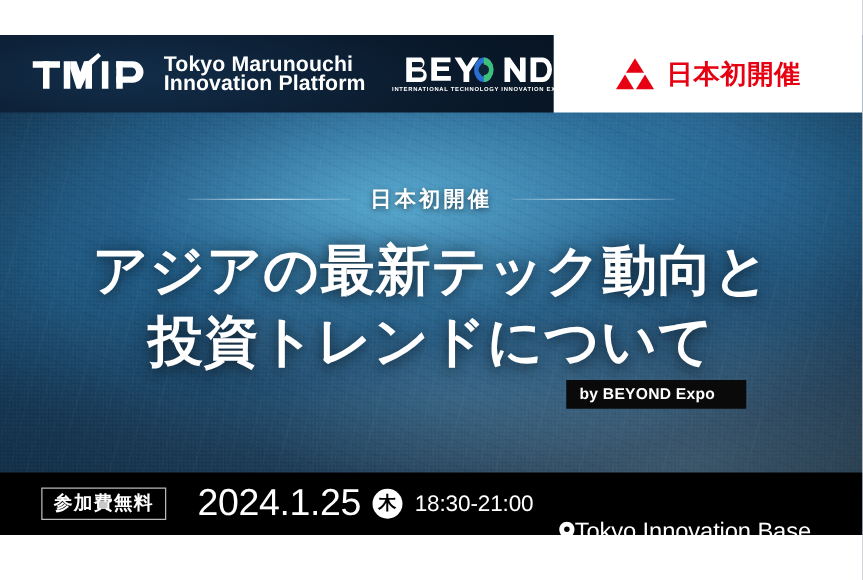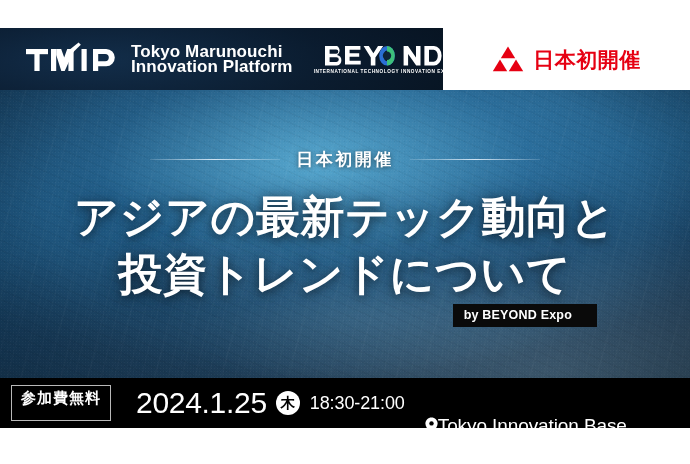--- a/index.html
+++ b/index.html
@@ -259,27 +259,27 @@
     left: 0;
     top: 378px;
     width: 690px;
     height: 50px;
     background: #000000;
     display: flex;
     align-items: center;
     z-index: 7;
   }
   .free-badge {
-    margin-left: 11px;
+    margin-left: 33px;
     border: 1.5px solid #b9b9b9;
     color: #ffffff;
     font-size: 15px;
     font-weight: 700;
     letter-spacing: 1px;
-    padding: 4px 9px 15px 9px;
+    padding: 4px 9px 5px 9px;
     line-height: 1;
     white-space: nowrap;
   }
   .date-text {
     margin-left: 25px;
     color: #ffffff;
     font-size: 30px;
     font-weight: 400;
     letter-spacing: -0.3px;
     line-height: 1;

